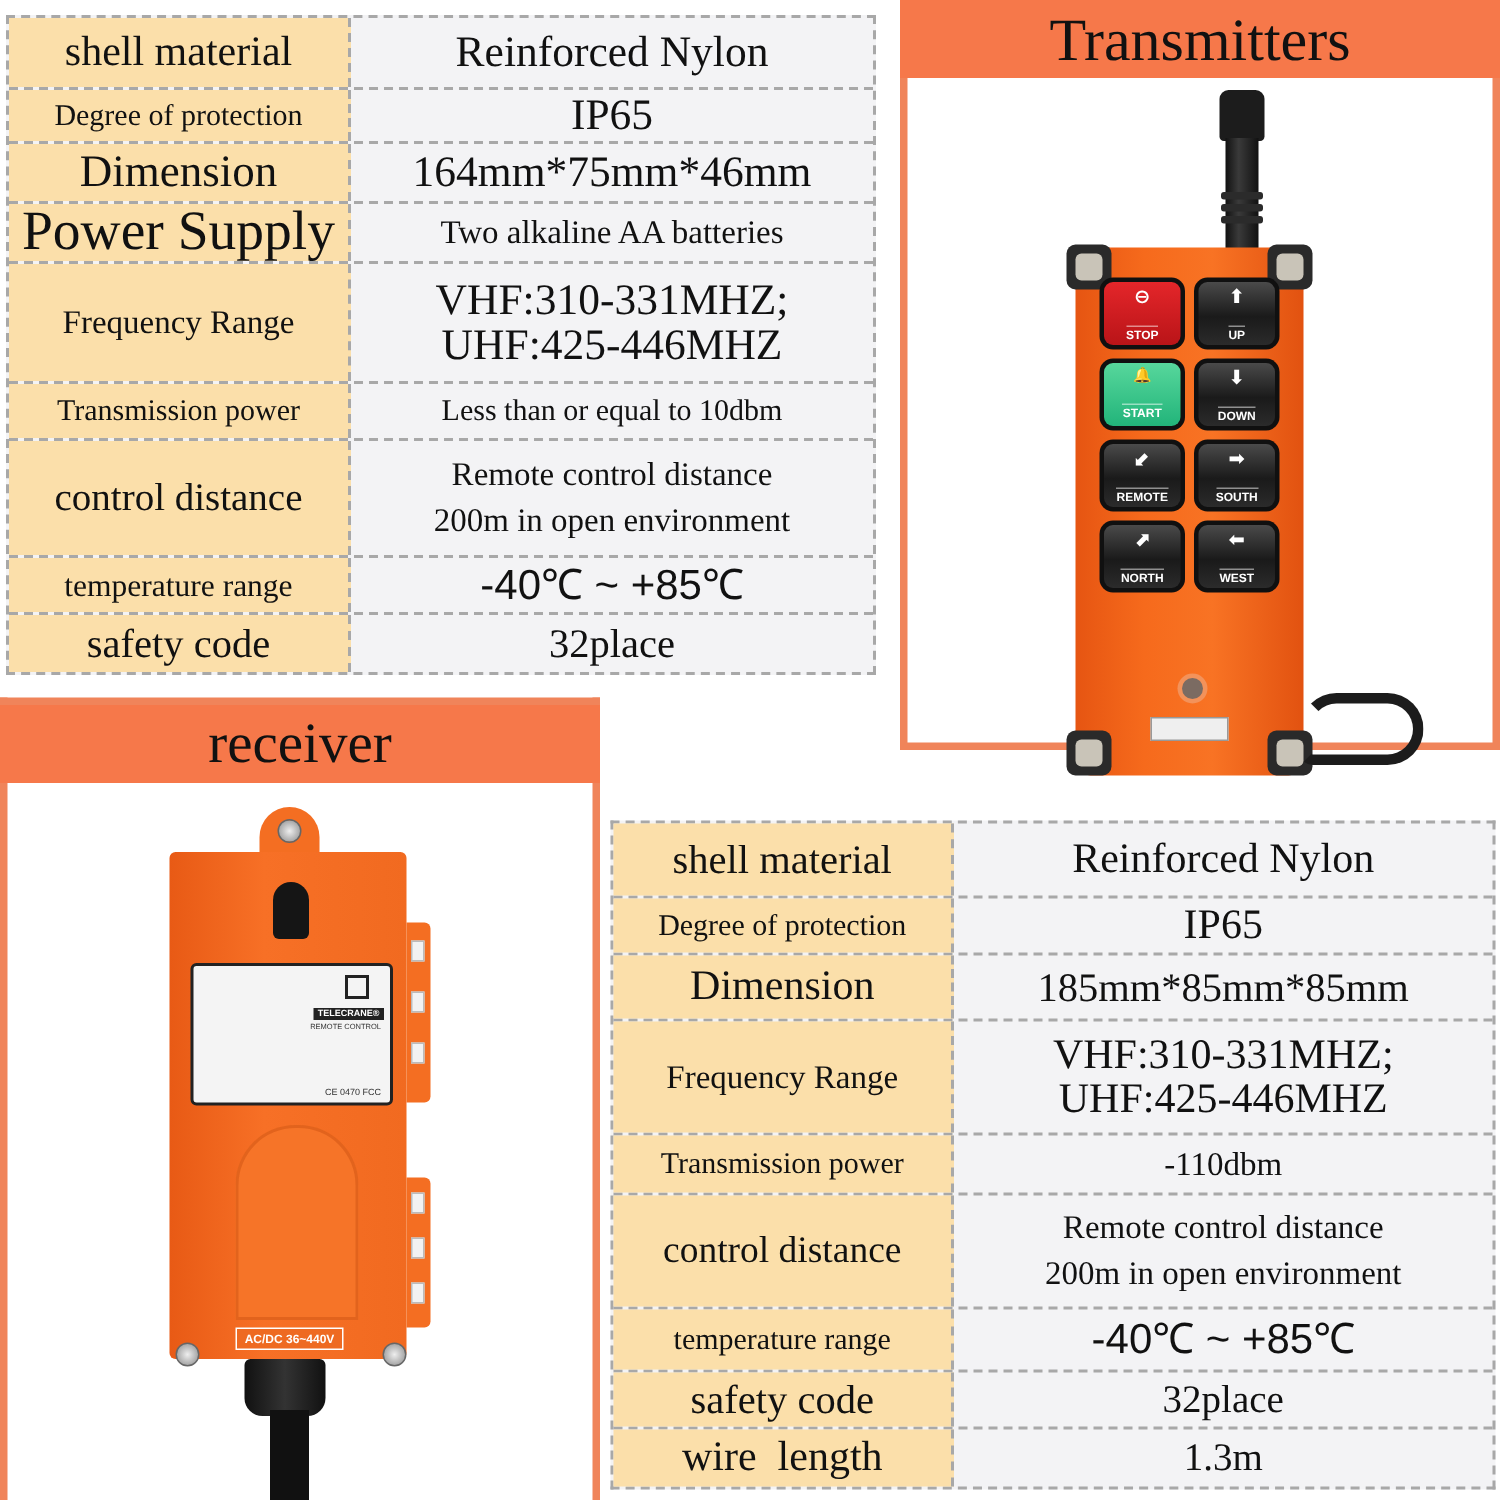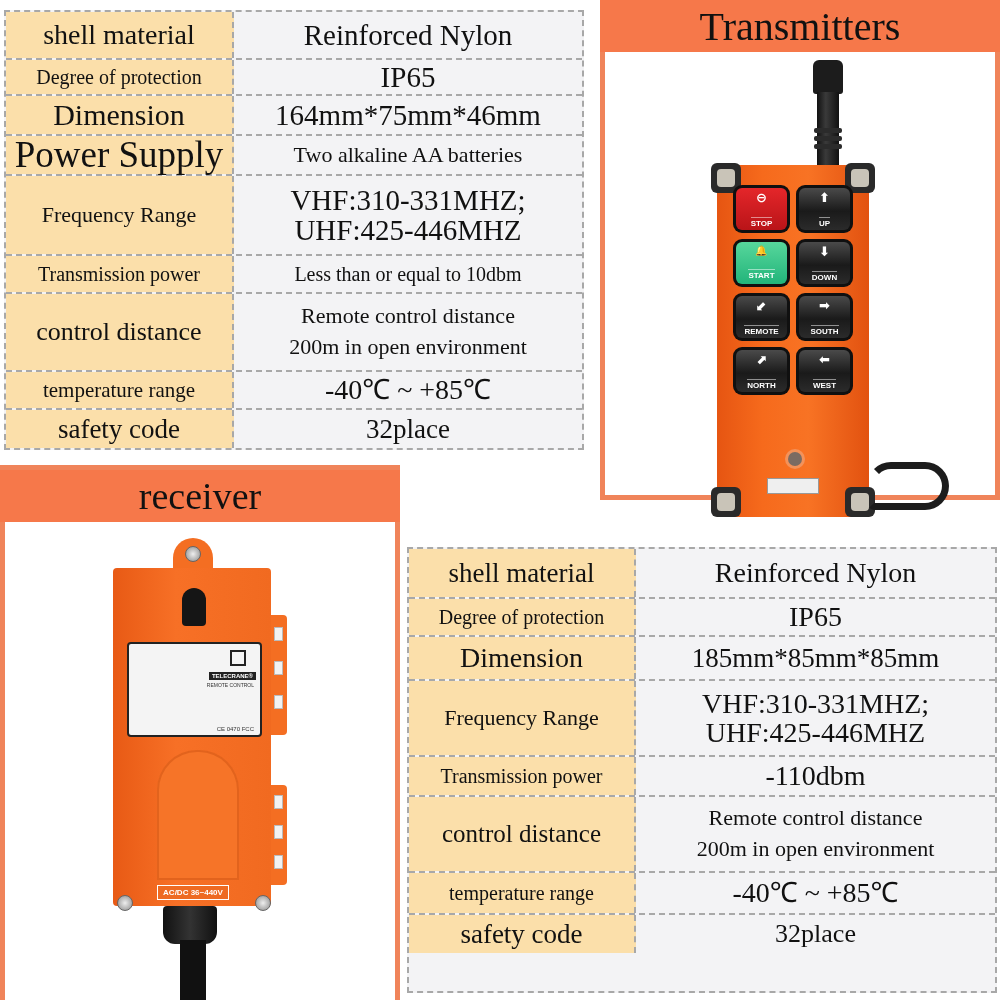--- a/index.html
+++ b/index.html
@@ -21,21 +21,21 @@
     background: #fbdfaa;
     border-right: 2px dashed #a8a8a8;
     display: flex; align-items: center; justify-content: center;
     text-align: center; white-space: nowrap; line-height: 1.05;
   }
   .spec-value {
     flex: 1;
     display: flex; flex-direction: column; align-items: center; justify-content: center;
     text-align: center; white-space: nowrap; line-height: 1.05;
   }
-  .sans { font-family: Liberation Serif, serif; }
+  .sans { font-family: Liberation Sans, sans-serif; }
 
   
   #tx-table { left: 4px; top: 10px; width: 580px; }
   #tx-table .spec-label { width: 228px; }
 
   
   #rx-table { left: 407px; top: 547px; width: 590px; height: 446px; }
   #rx-table .spec-label { width: 227px; }
 
   
@@ -313,21 +313,21 @@
   </div>
   <div class="spec-row" style="height:76px">
     <div class="spec-label" style="font-size:22px">Frequency Range</div>
     <div class="spec-value" style="font-size:28px">
       <span>VHF:310-331MHZ;</span>
       <span>UHF:425-446MHZ</span>
     </div>
   </div>
   <div class="spec-row" style="height:40px">
     <div class="spec-label" style="font-size:20px">Transmission power</div>
-    <div class="spec-value" style="font-size:28px">
+    <div class="spec-value" style="font-size:22px">
         <span>-110dbm</span>
       </div>
   </div>
   <div class="spec-row" style="height:76px">
     <div class="spec-label" style="font-size:25px">control distance</div>
     <div class="spec-value" style="font-size:22px; line-height:1.4">
       <span>Remote control distance</span>
       <span>200m in open environment</span>
     </div>
   </div>
@@ -336,13 +336,19 @@
     <div class="spec-value sans" style="font-size:28px">
         <span>-40℃ ~ +85℃</span>
       </div>
   </div>
   <div class="spec-row" style="height:38px">
     <div class="spec-label" style="font-size:27px">safety code</div>
     <div class="spec-value" style="font-size:26px">
         <span>32place</span>
       </div>
   </div>
+  <div class="spec-row" style="flex:1; height:38px">
+    <div class="spec-label" style="font-size:28px; white-space:pre">wire  length</div>
+    <div class="spec-value" style="font-size:26px">
+        <span>1.3m</span>
+      </div>
+  </div>
 </div>
 
 </body></html>

